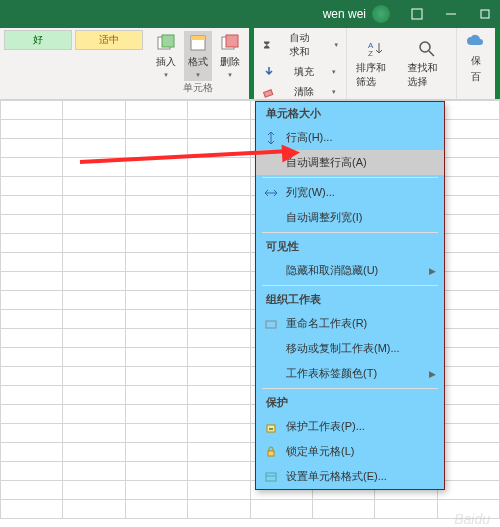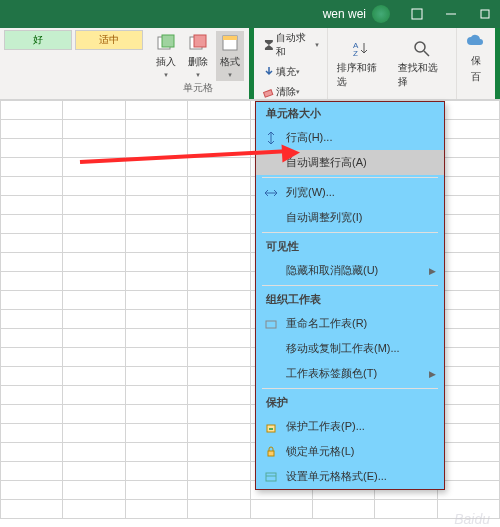--- a/index.html
+++ b/index.html
@@ -17,21 +17,21 @@
     .style-cell.good { background: #c6efce; color: #006100; }
     .style-cell.neutral { background: #ffeb9c; color: #9c5700; }
     .style-cell.check { color: #3f3f3f; }
     .style-cell.explain { font-style: italic; }
     
     .rgroup { display: flex; flex-direction: column; align-items: center; border-right: 5px solid #15803d; padding: 2px 5px; }
     .rgroup-main { flex: 1; display: flex; align-items: center; gap: 4px; }
     .rgroup-label { font-size: 10px; color: #666; padding-bottom: 2px; }
     .rbtn { display: flex; flex-direction: column; align-items: center; justify-content: center; font-size: 10px; color: #333; padding: 2px 4px; cursor: pointer; gap: 2px; }
     .ricon { width: 20px; height: 20px; }
-    .small-row { display: flex; align-items: center; font-size: 10px; color: #333; gap: 0; padding: 1px 3px; }
+    .small-row { display: flex; align-items: center; font-size: 10px; color: #333; gap: 18px; padding: 1px 3px; }
     .mini { width: 14px; height: 14px; }
     
     .grid { position: relative; background: #fff; }
     .grid table { border-collapse: collapse; width: 100%; }
     .grid td { border: 1px solid #d4d4d4; height: 19px; width: 62px; }
     
     .dropdown { position: absolute; left: 255px; top: 101px; width: 190px; background: #7dd3fc; border: 1px solid #7f1d1d; box-shadow: 2px 3px 6px rgba(0,0,0,.25); font-size: 11px; }
     .dd-header { padding: 4px 10px; font-weight: 600; color: #444; font-size: 11px; }
     .dd-item { padding: 5px 10px 5px 30px; display: flex; align-items: center; gap: 8px; position: relative; cursor: pointer; color: #333; }
     .dd-item.highlight { background: #cdcdcd; }
@@ -82,34 +82,34 @@
   <div class="rgroup">
     <div class="rgroup-main">
       <div class="rbtn">
         <svg class="ricon" viewBox="0 0 20 20">
             <rect x="2" y="4" width="12" height="12" fill="#fff" stroke="#888"></rect>
             <rect x="6" y="2" width="12" height="12" fill="#9fd39f" stroke="#5a5"></rect>
           </svg>
         <span>插入</span>
         <span style="font-size:7px;color:#666">▾</span>
       </div>
+      <div class="rbtn" style="background:#d4d2d0">
+        <svg class="ricon" viewBox="0 0 20 20">
+            <rect x="3" y="3" width="14" height="14" fill="#fff" stroke="#888"></rect>
+            <rect x="3" y="3" width="14" height="4" fill="#fc6"></rect>
+          </svg>
+        <span>格式</span>
+        <span style="font-size:7px;color:#666">▾</span>
+      </div>
       <div class="rbtn">
         <svg class="ricon" viewBox="0 0 20 20">
             <rect x="2" y="4" width="12" height="12" fill="#fff" stroke="#888"></rect>
             <rect x="6" y="2" width="12" height="12" fill="#e99" stroke="#c55"></rect>
           </svg>
         <span>删除</span>
-        <span style="font-size:7px;color:#666">▾</span>
-      </div>
-      <div class="rbtn" style="background:#d4d2d0">
-        <svg class="ricon" viewBox="0 0 20 20">
-            <rect x="3" y="3" width="14" height="14" fill="#fff" stroke="#888"></rect>
-            <rect x="3" y="3" width="14" height="4" fill="#fc6"></rect>
-          </svg>
-        <span>格式</span>
         <span style="font-size:7px;color:#666">▾</span>
       </div>
     </div>
     <div class="rgroup-label">单元格</div>
   </div>
 
   <div class="rgroup" style="border-right:none">
     <div class="rgroup-main" style="flex-direction:column;align-items:flex-start;justify-content:center">
       <div class="small-row">
         <svg class="mini" viewBox="0 0 14 14">

